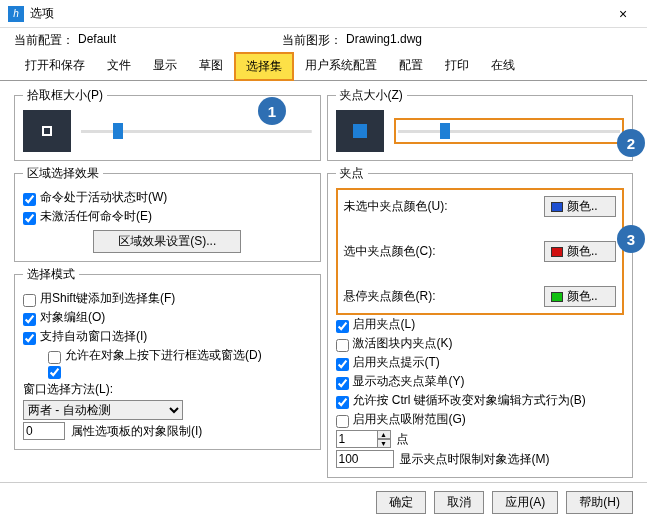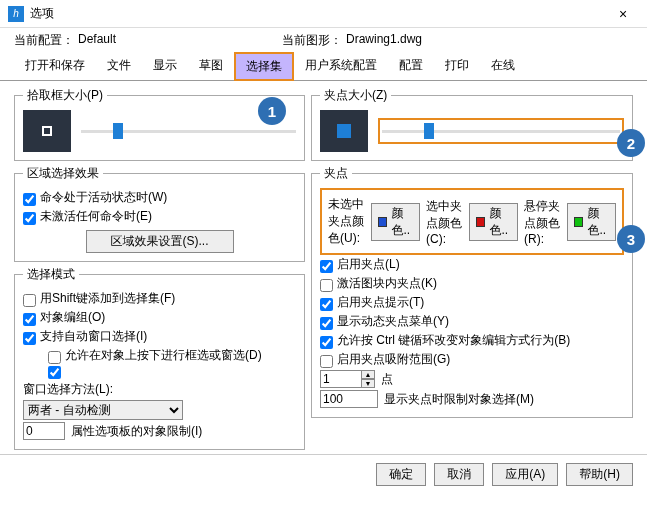--- a/index.html
+++ b/index.html
@@ -6,21 +6,21 @@
 body{background:#fff;width:647px;height:526px;overflow:hidden}
 .titlebar{height:28px;display:flex;align-items:center;padding:0 8px;border-bottom:1px solid #ddd}
 .titlebar .icon{width:16px;height:16px;background:#1e7fd6;display:flex;align-items:center;justify-content:center;color:#fff;font-style:italic;font-size:10px;margin-right:6px}
 .titlebar .title{flex:1}
 .titlebar .close{width:32px;text-align:center;font-size:14px}
 .toprow{display:flex;padding:4px 14px 2px;gap:4px}
 .toprow .lbl{width:60px}
 .toprow .val{width:200px}
 .tabs{display:flex;padding:0 14px;border-bottom:1px solid #999}
 .tab{padding:4px 10px;border:1px solid transparent;border-bottom:none;cursor:pointer;position:relative;top:1px}
-.tab.active{border:2px solid #e78a1e;background:#c4b5fd}
+.tab.active{border:2px solid #e78a1e;background:#fde047}
 .content{display:flex;padding:6px 14px 4px;gap:6px;position:relative}
 .col{flex:1;display:flex;flex-direction:column;gap:4px}
 fieldset{border:1px solid #aaa;padding:6px 8px 8px;position:relative}
 legend{padding:0 4px;font-size:12px}
 .pickrow{display:flex;align-items:center;gap:10px}
 .preview{width:48px;height:42px;background:#2a3340;display:flex;align-items:center;justify-content:center}
 .preview .sq{width:10px;height:10px;border:2px solid #fff}
 .preview .sq.filled{background:#1e7fd6;border:none;width:14px;height:14px}
 .slider{flex:1;height:18px;position:relative;background:linear-gradient(#ddd,#ddd) center/100% 3px no-repeat}
 .slider .thumb{position:absolute;top:1px;width:10px;height:16px;background:#1e7fd6}
@@ -28,21 +28,21 @@
 .chk{display:flex;align-items:flex-end;gap:4px;padding:1px 0}
 .chk input{width:13px;height:13px}
 .btn{background:#eee;border:1px solid #888;padding:2px 12px;cursor:pointer}
 .btn.wide{display:block;margin:4px auto 0;padding:2px 24px}
 .indent{margin-left:25px}
 .row{display:flex;align-items:center;gap:6px;padding:1px 0}
 select{width:160px;height:20px;border:1px solid #888}
 input[type=text]{border:1px solid #888;padding:1px 2px;height:18px}
 .colorbtn{display:inline-flex;align-items:center;gap:4px;border:1px solid #888;background:#eee;padding:1px 6px;cursor:pointer;width:72px}
 .swatch{width:12px;height:10px;border:1px solid #333}
-.gripcolors{display:flex;flex-direction:row;gap:6px;padding:4px}
+.gripcolors{display:flex;flex-direction:column;gap:24px;padding:4px}
 .gcrow{display:flex;align-items:center;justify-content:space-between}
 .callout{position:absolute;width:28px;height:28px;border-radius:50%;background:#2e6fb3;color:#fff;display:flex;align-items:center;justify-content:center;font-size:15px;font-weight:bold;z-index:5}
 .footer{display:flex;justify-content:flex-end;gap:8px;padding:8px 14px;border-top:1px solid #ccc}
 .spinner{display:inline-flex;align-items:center}
 .spinner input{width:42px}
 .spinbtns{display:flex;flex-direction:column;margin-left:-1px}
 .spinbtns span{width:14px;height:9px;border:1px solid #888;background:#eee;font-size:7px;line-height:7px;text-align:center}
 </style>
 </head>
 <body>

